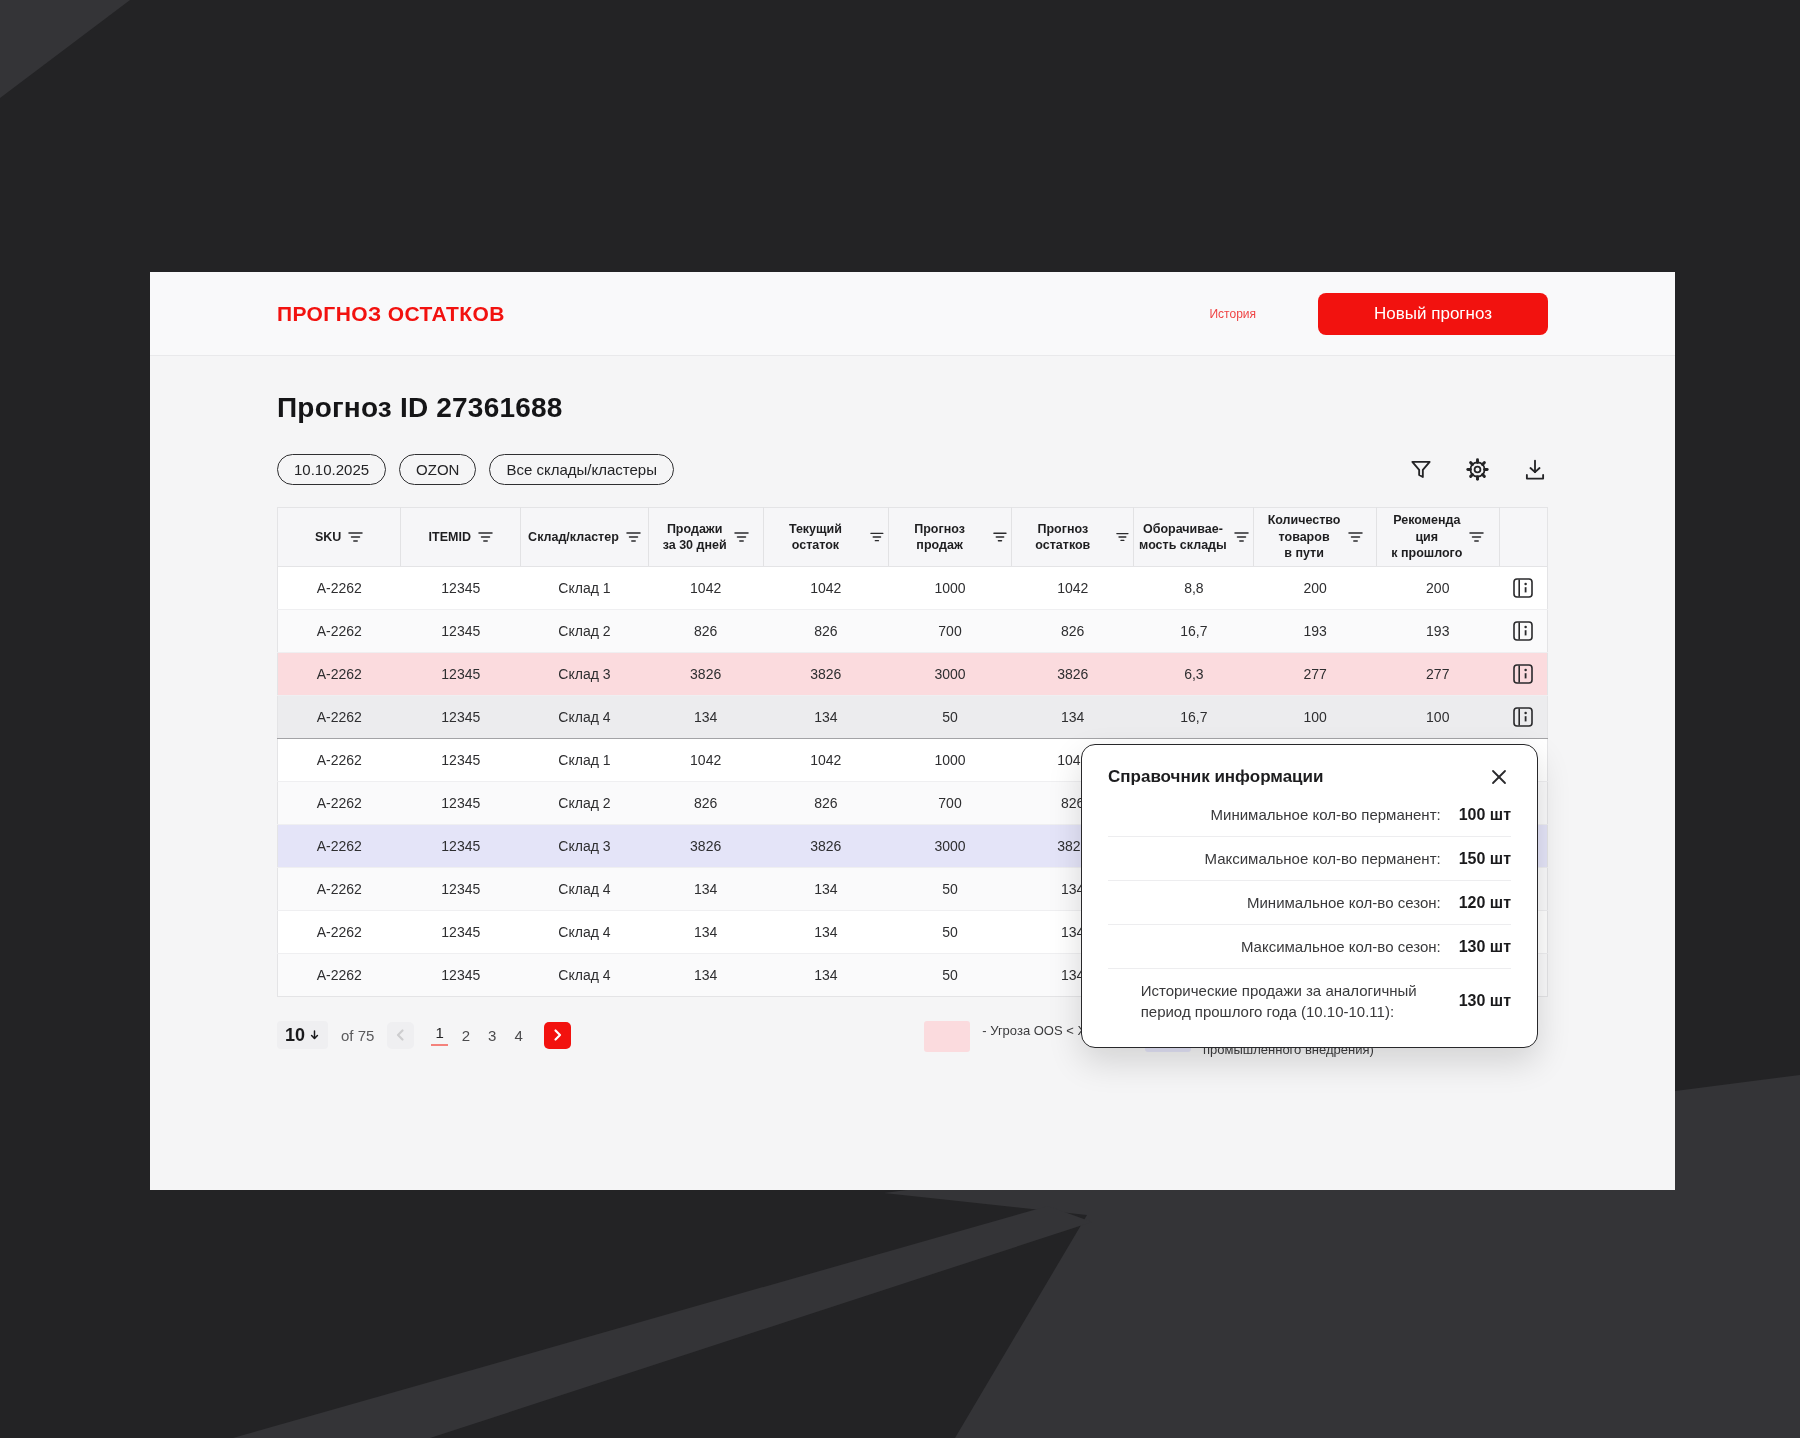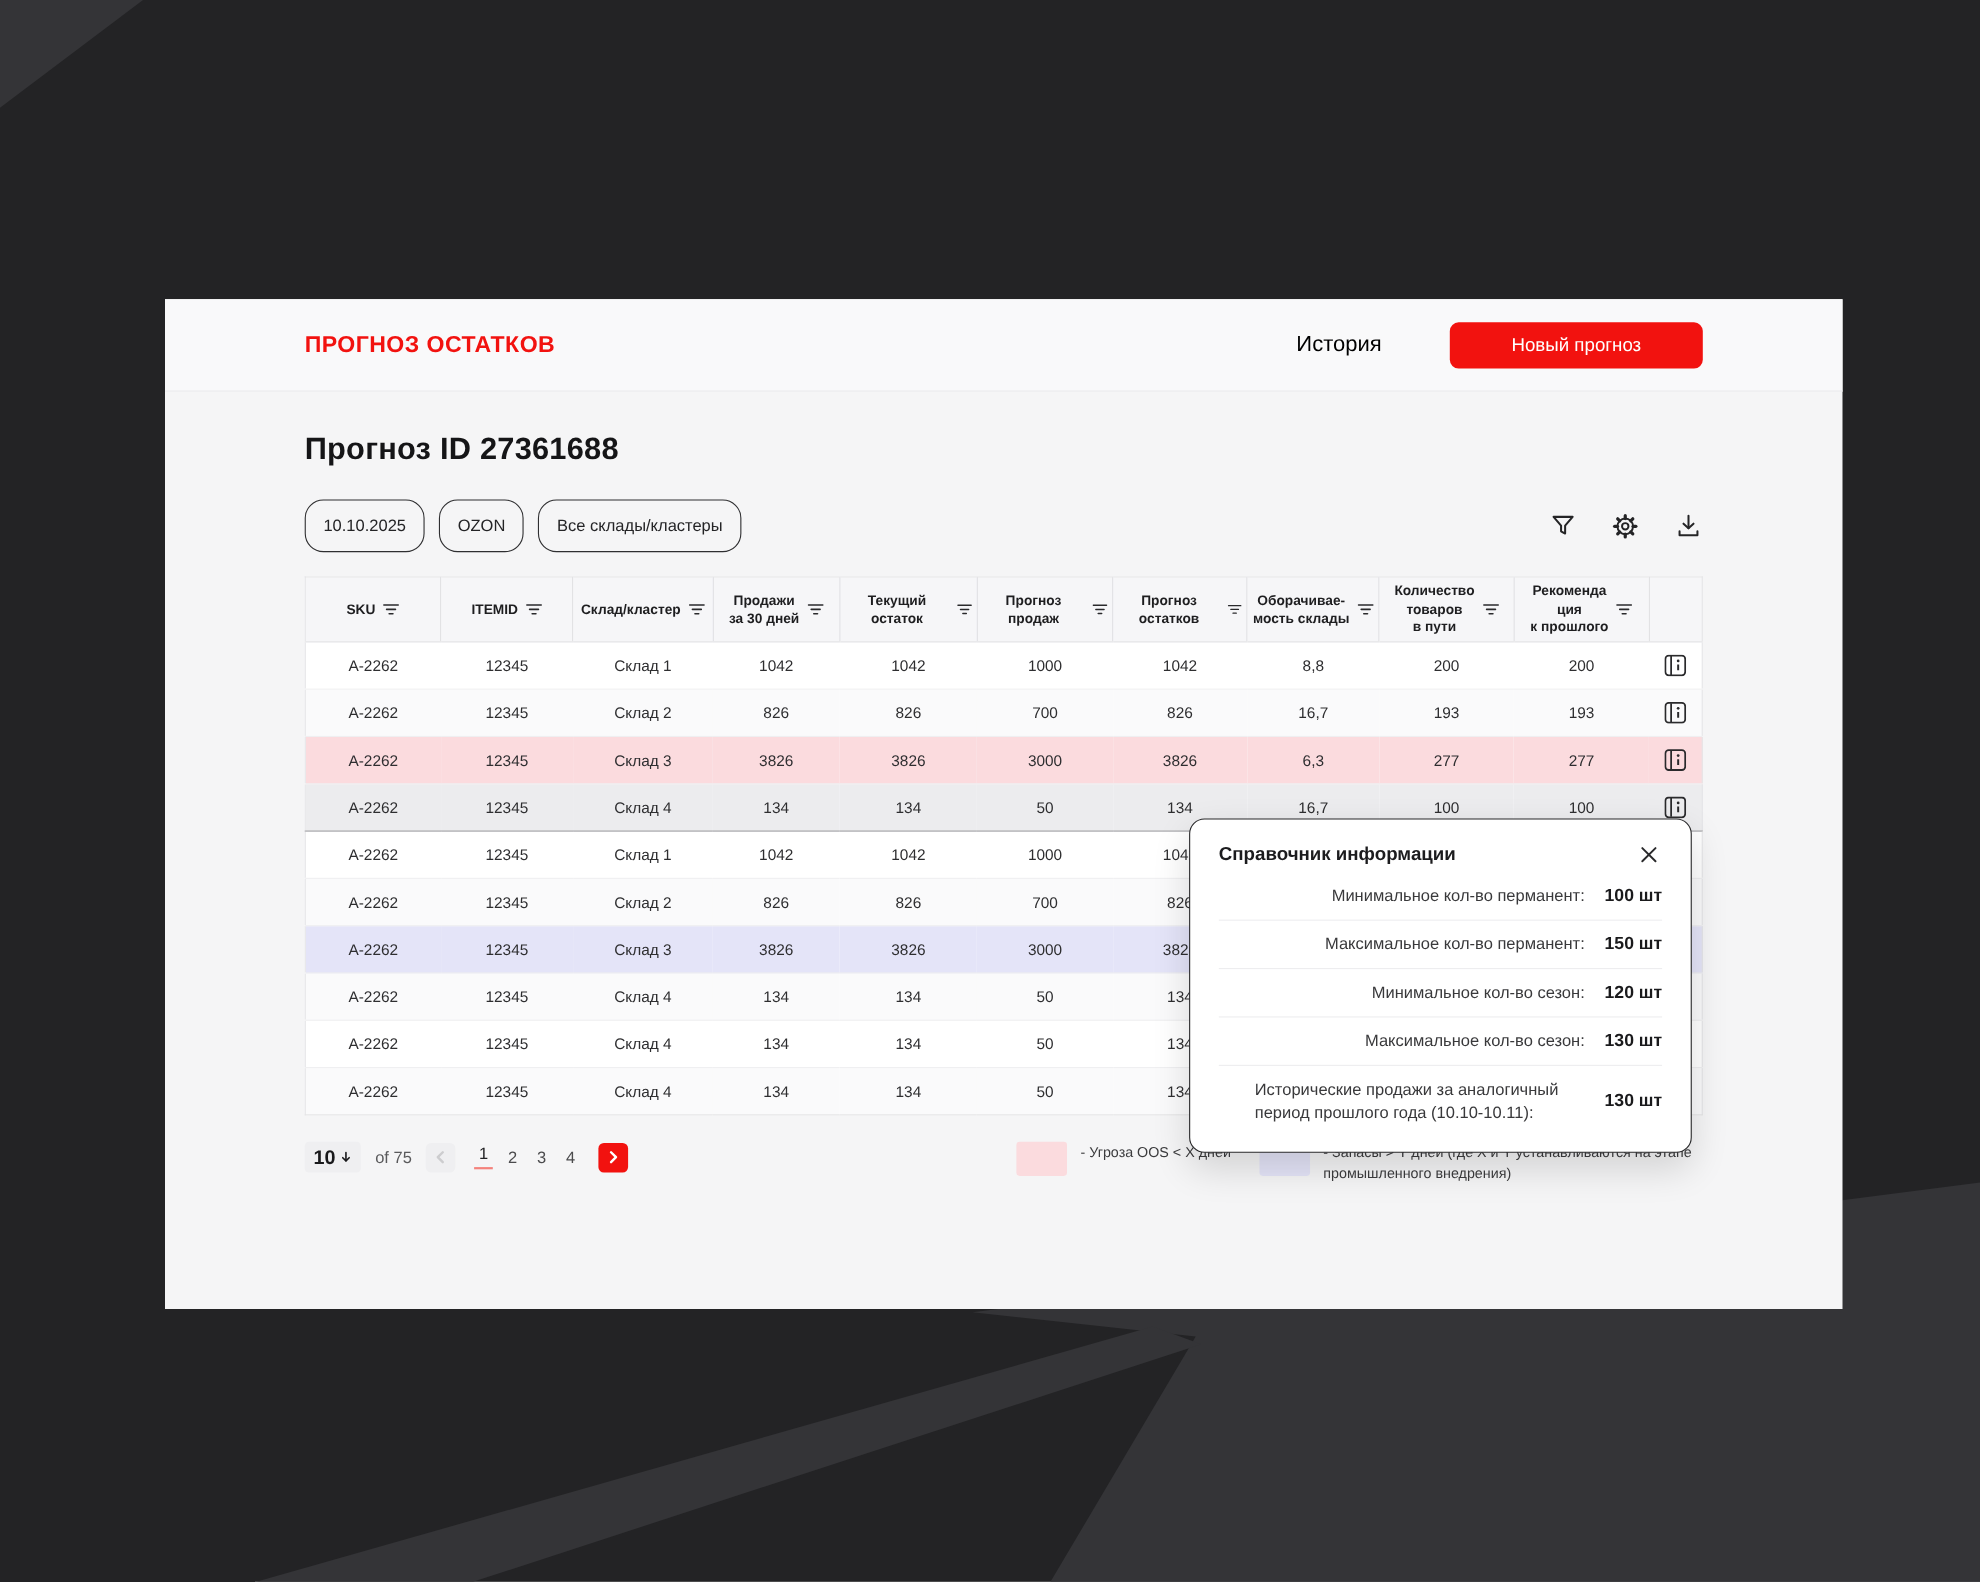--- a/index.html
+++ b/index.html
@@ -8,28 +8,28 @@
     background:#232325;
     font-family:"Liberation Sans","DejaVu Sans",sans-serif;
     -webkit-font-smoothing:antialiased;
   }
   #bg-decor{position:absolute;inset:0;}
   
   .card{position:absolute;left:150px;top:272px;width:1525px;height:918px;background:#F5F5F6;}
   .band{height:84px;background:#F9F9FA;border-bottom:1px solid #E9E9EB;display:flex;align-items:center;padding:0 127px;box-sizing:border-box;}
   .brand{color:#F2120F;font-weight:800;font-size:21px;letter-spacing:.4px;}
   .band-right{margin-left:auto;display:flex;align-items:center;gap:56px;}
-  .history{font-size:20px;color:#000000;cursor:pointer;background:none;border:none;font-family:inherit;}
+  .history{font-size:12px;color:#ef4444;cursor:pointer;background:none;border:none;font-family:inherit;}
   .btn-new{background:#F2120F;color:#fff;border:none;border-radius:8px;height:42px;padding:0 56px;font-size:17px;font-family:inherit;cursor:pointer;}
   .content{padding:0 127px;box-sizing:border-box;}
   .page-title{margin:36px 0 0;font-size:28px;color:#151517;font-weight:600;letter-spacing:.2px;}
   
   .chips-row{margin-top:30px;display:flex;align-items:center;}
   .chips{display:flex;gap:13px;}
-  .chip{border:1.5px solid #2F2F31;border-radius:17px;height:48px;padding:0 16px;display:flex;align-items:center;font-size:15px;color:#242426;background:transparent;font-family:inherit;cursor:pointer;box-sizing:border-box;}
+  .chip{border:1.5px solid #2F2F31;border-radius:17px;height:31px;padding:0 16px;display:flex;align-items:center;font-size:15px;color:#242426;background:transparent;font-family:inherit;cursor:pointer;box-sizing:border-box;}
   .toolbar{margin-left:auto;display:flex;gap:30px;align-items:center;}
   .icon-btn{width:27px;height:27px;background:none;border:none;padding:0;cursor:pointer;display:flex;align-items:center;justify-content:center;}
   
   .grid-table{margin-top:22px;width:100%;border-collapse:collapse;table-layout:fixed;background:#fff;border:1px solid #E4E4E6;}
   .grid-table th{height:58px;background:#F6F6F8;font-size:12.5px;font-weight:700;color:#1E1E20;padding:0 4px;}
   .grid-table th + th{border-left:1px solid #E2E2E4;}
   .grid-table th{border-bottom:1px solid #E4E4E6;}
   .th-inner{display:flex;align-items:center;justify-content:center;gap:7px;}
   .th-lines{line-height:1.32;text-align:center;}
   .grid-table td{height:42px;text-align:center;font-size:14px;color:#2E2E30;padding:0 4px;}

